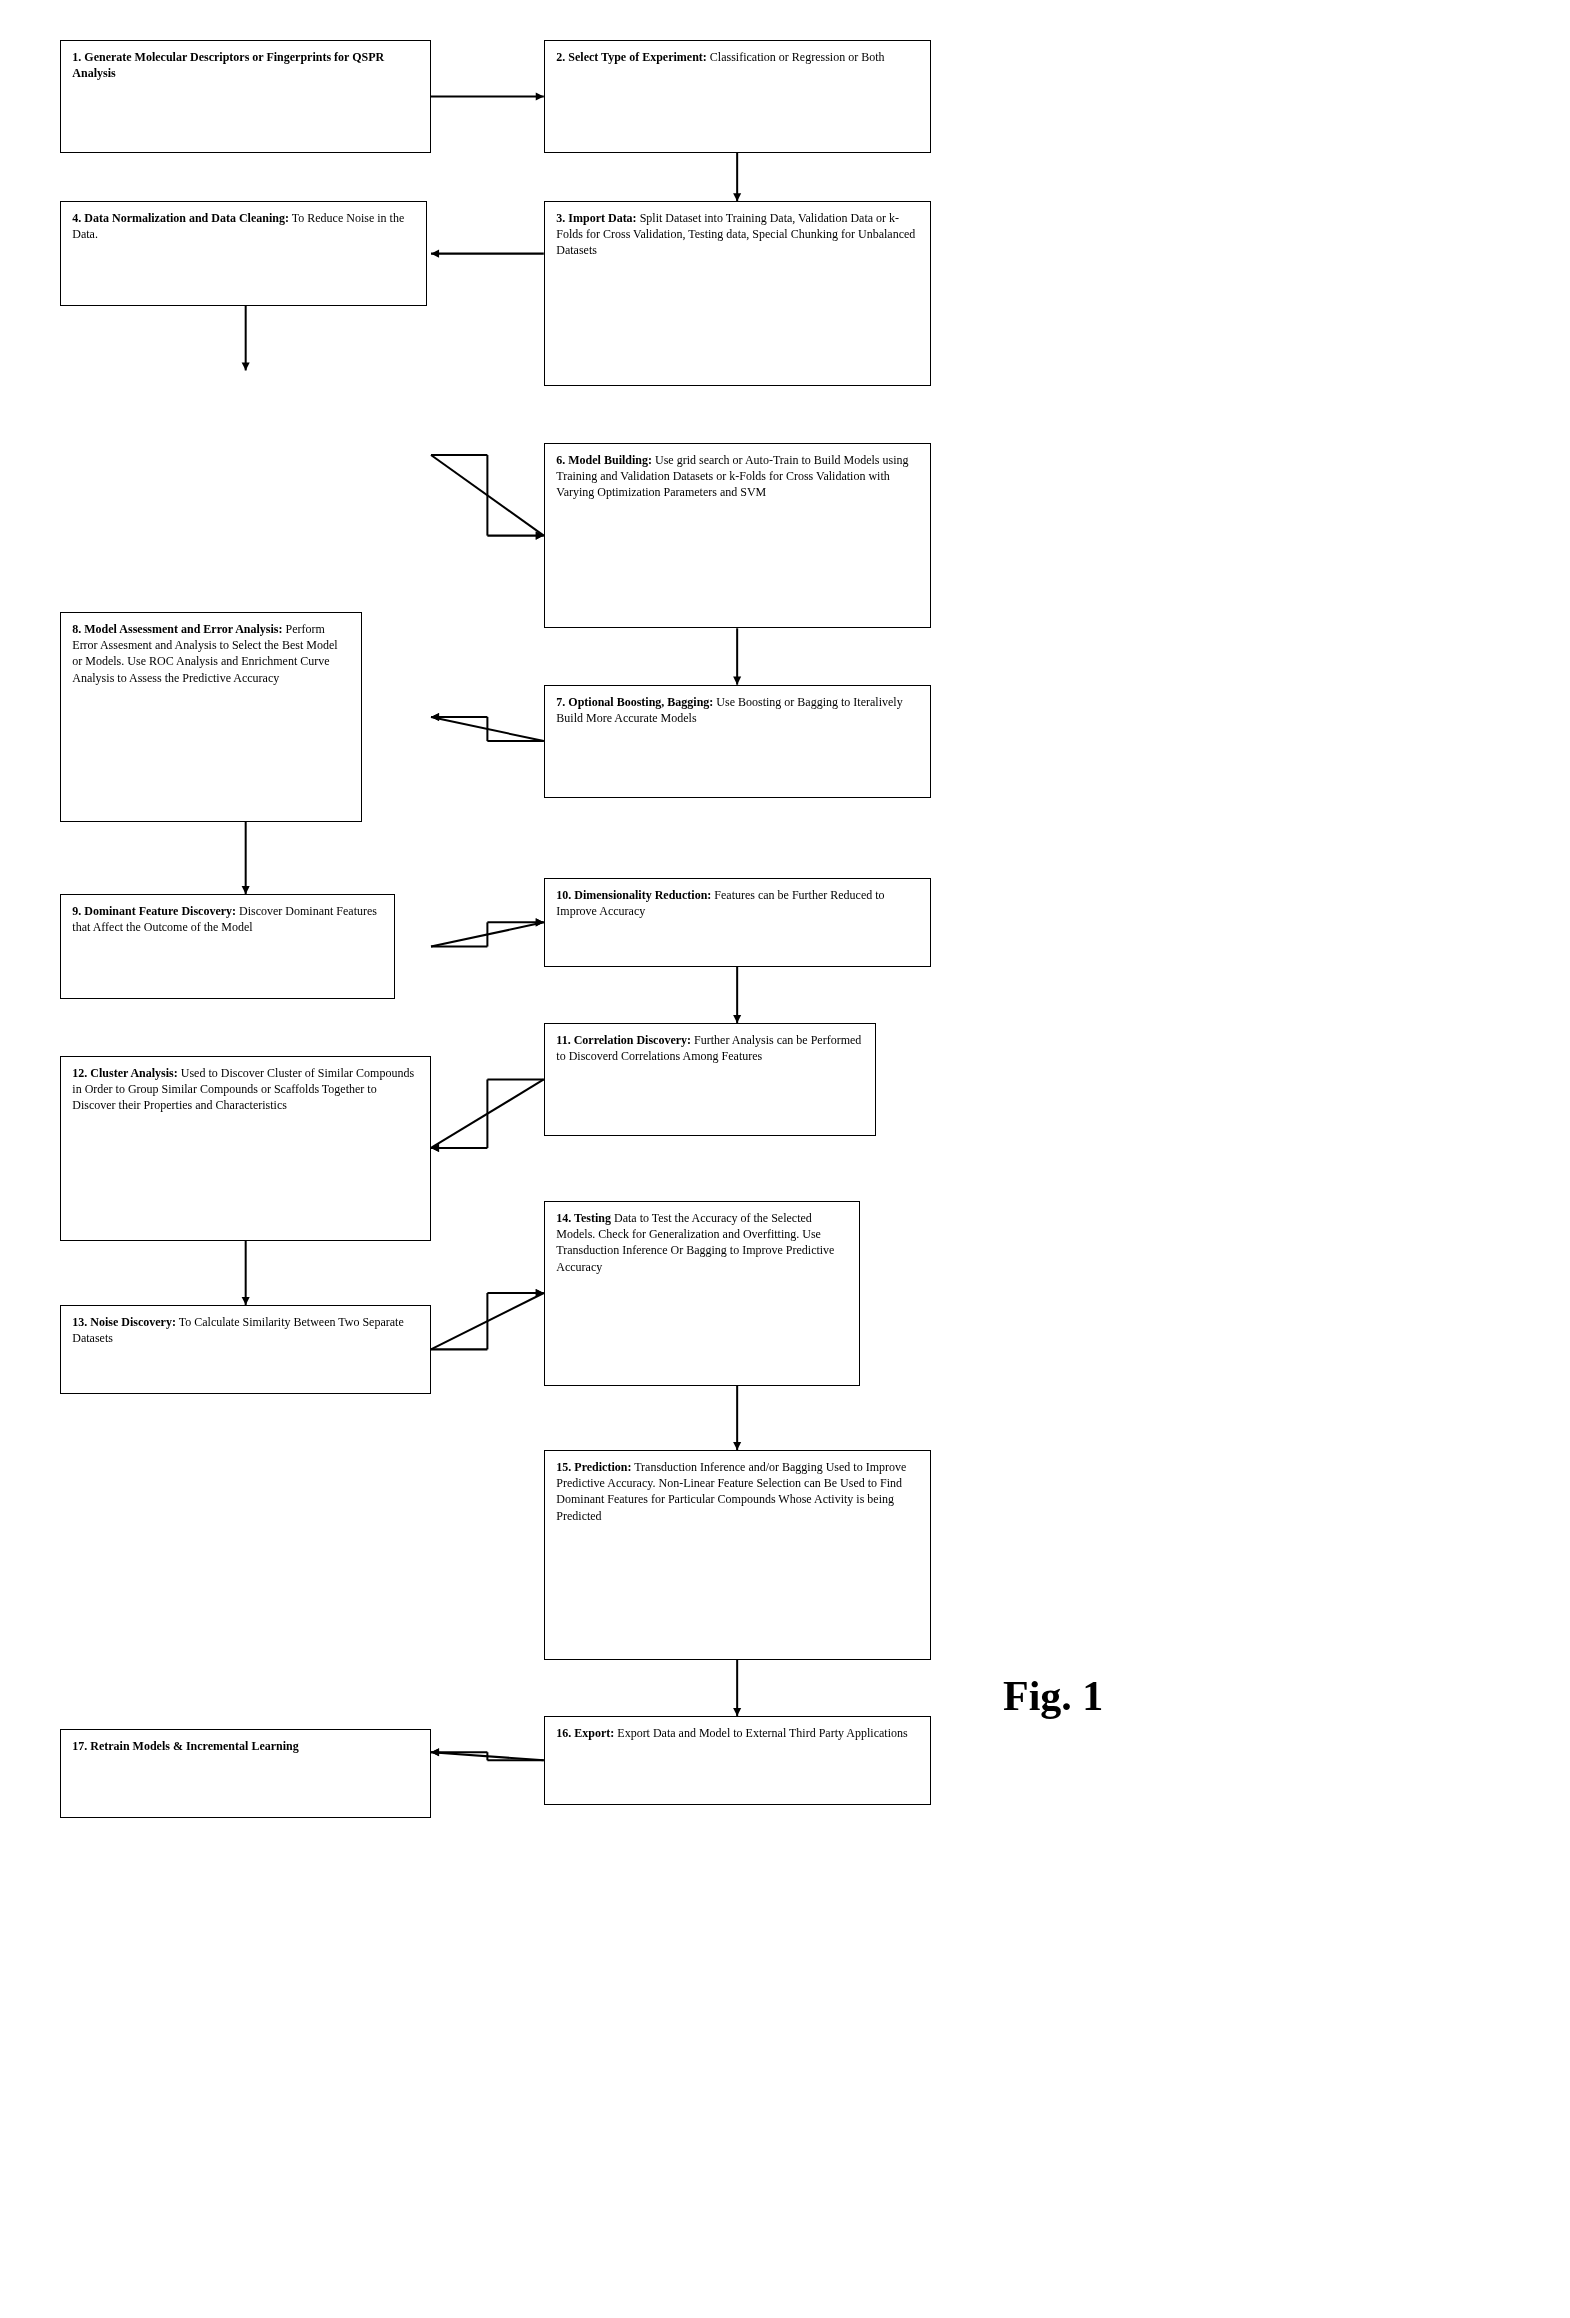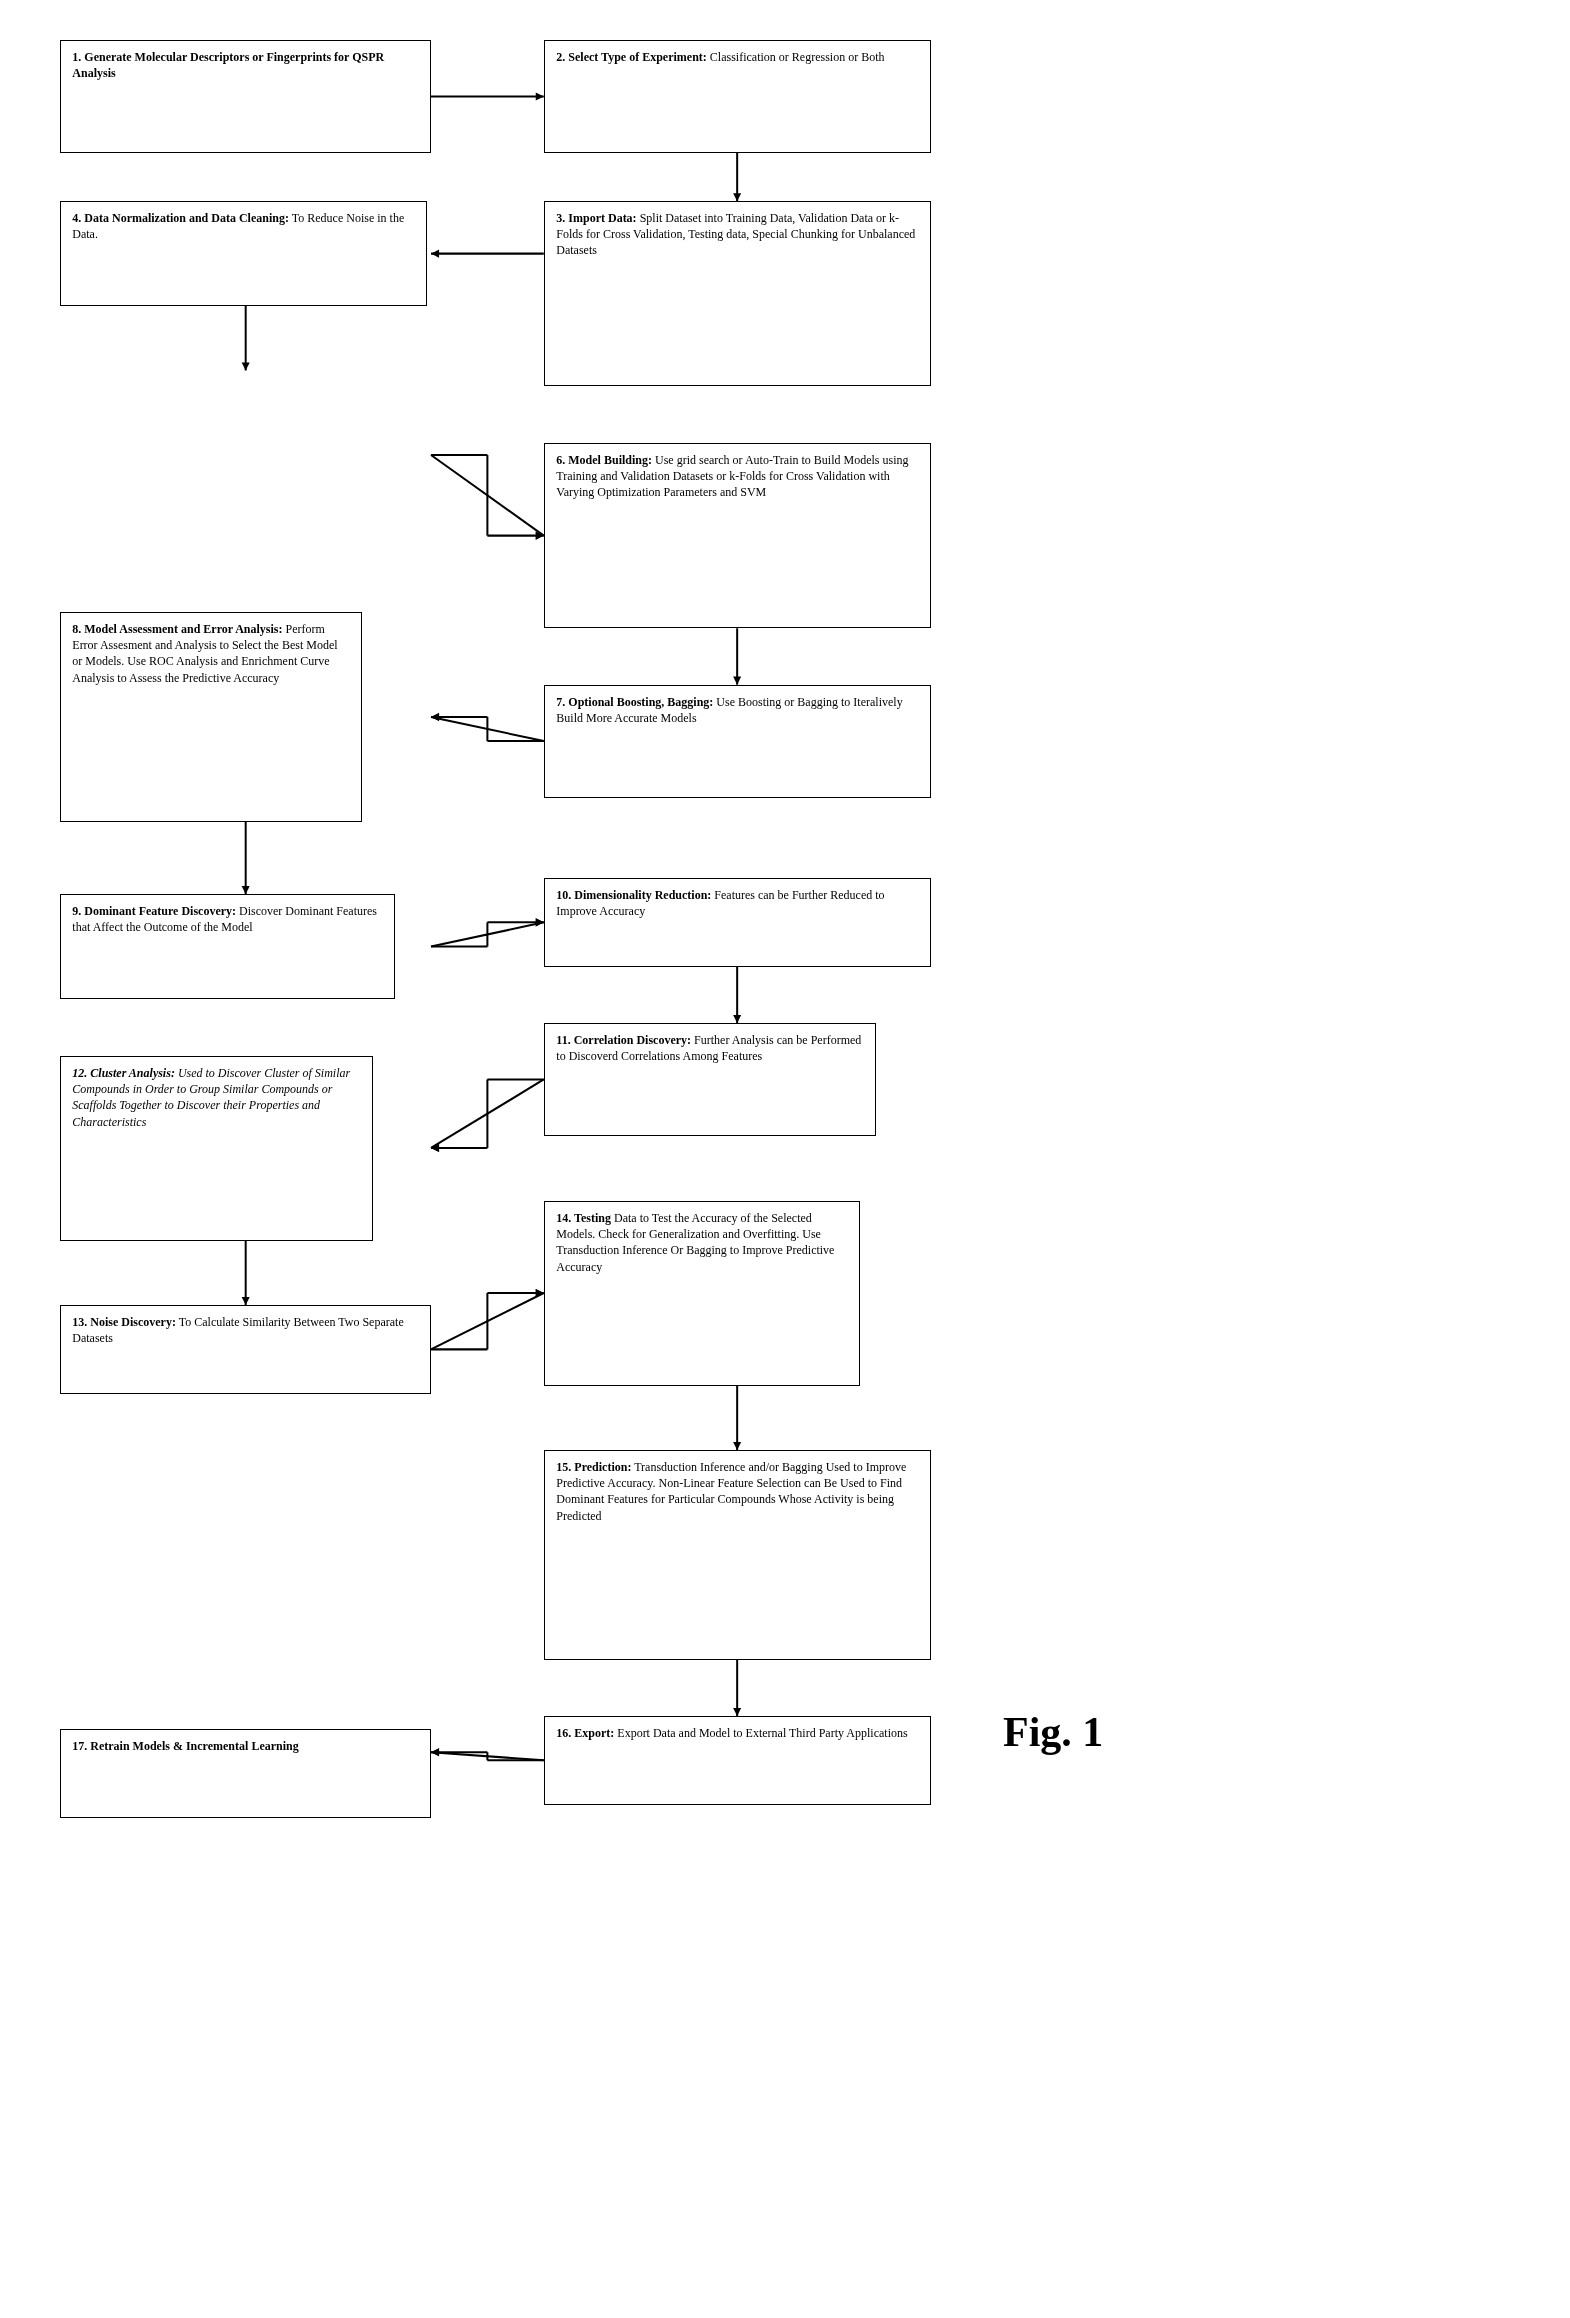--- a/index.html
+++ b/index.html
@@ -156,22 +156,22 @@
     </svg>
 <div class="flow-box" style="left: 24px; top: 16px; width: 371px; min-height: 113px;"><span class="bold"><span class="bold">1. Generate Molecular Descriptors or Fingerprints for QSPR Analysis</span></span></div>
     <div class="flow-box" style="left: 508px; top: 16px; width: 387px; min-height: 113px;"><span class="bold"><span class="bold">2. Select Type of Experiment:</span></span><span> Classification or Regression or Both</span></div>
     <div class="flow-box" style="left: 24px; top: 177px; width: 367px; min-height: 105px;"><span class="bold"><span class="bold">4. Data Normalization and Data Cleaning:</span></span><span> To Reduce Noise in the Data.</span></div>
     <div class="flow-box" style="left: 508px; top: 177px; width: 387px; min-height: 185px;"><span class="bold"><span class="bold">3. Import Data:</span></span><span> Split Dataset into Training Data, Validation Data or k-Folds for Cross Validation, Testing data, Special Chunking for Unbalanced Datasets</span></div>
     <div class="flow-box" style="left: 508px; top: 419px; width: 387px; min-height: 185px;"><span class="bold"><span class="bold">6. Model Building:</span></span><span> Use grid search or Auto-Train to Build Models using Training and Validation Datasets or k-Folds for Cross Validation with Varying Optimization Parameters and SVM</span></div>
     <div class="flow-box" style="left: 24px; top: 588px; width: 302px; min-height: 210px;"><span class="bold"><span class="bold">8. Model Assessment and Error Analysis:</span></span><span> Perform Error Assesment and Analysis to Select the Best Model or Models. Use ROC Analysis and Enrichment Curve Analysis to Assess the Predictive Accuracy</span></div>
     <div class="flow-box" style="left: 508px; top: 661px; width: 387px; min-height: 113px;"><span class="bold"><span class="bold">7. Optional Boosting, Bagging:</span></span><span> Use Boosting or Bagging to Iteralively Build More Accurate Models</span></div>
     <div class="flow-box" style="left: 24px; top: 870px; width: 335px; min-height: 105px;"><span class="bold"><span class="bold">9. Dominant Feature Discovery:</span></span><span> Discover Dominant Features that Affect the Outcome of the Model</span></div>
     <div class="flow-box" style="left: 508px; top: 854px; width: 387px; min-height: 89px;"><span class="bold"><span class="bold">10. Dimensionality Reduction:</span></span><span> Features can be Further Reduced to Improve Accuracy</span></div>
-    <div class="flow-box" style="left: 24px; top: 1032px; width: 313px; min-height: 185px; font-style: italic;"><span class="bold"><span class="bold">12. Cluster Analysis:</span></span><span> Used to Discover Cluster of Similar Compounds in Order to Group Similar Compounds or Scaffolds Together to Discover their Properties and Characteristics</span></div>
+    <div class="flow-box" style="left: 24px; top: 1032px; width: 371px; min-height: 185px;"><span class="bold"><span class="bold">12. Cluster Analysis:</span></span><span> Used to Discover Cluster of Similar Compounds in Order to Group Similar Compounds or Scaffolds Together to Discover their Properties and Characteristics</span></div>
     <div class="flow-box" style="left: 508px; top: 999px; width: 332px; min-height: 113px;"><span class="bold"><span class="bold">11. Correlation Discovery:</span></span><span> Further Analysis can be Performed to Discoverd Correlations Among Features</span></div>
     <div class="flow-box" style="left: 24px; top: 1281px; width: 371px; min-height: 89px;"><span class="bold"><span class="bold">13. Noise Discovery:</span></span><span> To Calculate Similarity Between Two Separate Datasets</span></div>
     <div class="flow-box" style="left: 508px; top: 1177px; width: 316px; min-height: 185px; font-family: Liberation Serif, serif;"><span class="bold"><span class="bold">14. Testing</span></span><span> Data to Test the Accuracy of the Selected Models. Check for Generalization and Overfitting. Use Transduction Inference Or Bagging to Improve Predictive Accuracy</span></div>
     <div class="flow-box" style="left: 508px; top: 1426px; width: 387px; min-height: 210px;"><span class="bold"><span class="bold">15. Prediction:</span></span><span> Transduction Inference and/or Bagging Used to Improve Predictive Accuracy. Non-Linear Feature Selection can Be Used to Find Dominant Features for Particular Compounds Whose Activity is being Predicted</span></div>
     <div class="flow-box" style="left: 24px; top: 1684px; width: 371px; min-height: 89px; margin-top: 21px;"><span class="bold"><span class="bold">17. Retrain Models &amp; Incremental Learning</span></span></div>
     <div class="flow-box" style="left: 508px; top: 1692px; width: 387px; min-height: 89px;"><span class="bold"><span class="bold">16. Export:</span></span><span> Export Data and Model to External Third Party Applications</span></div>
-    <div class="fig-label" style="left: 967px; top: 1684px; font-family: Liberation Serif, serif;">Fig. 1</div>
+    <div class="fig-label" style="left: 967px; top: 1648px; font-family: Liberation Serif, serif;">Fig. 1</div>
   </div>
 
 
 </body></html>

